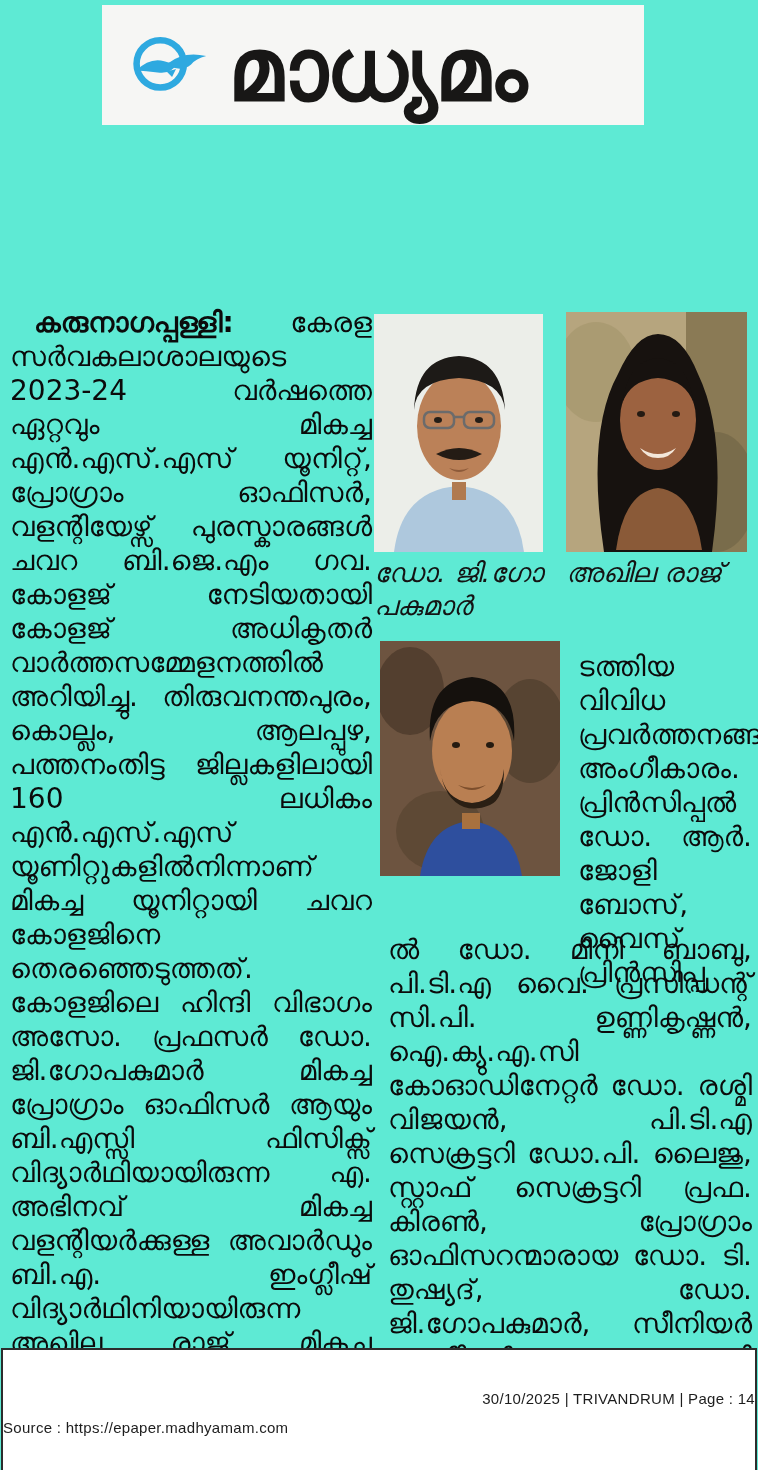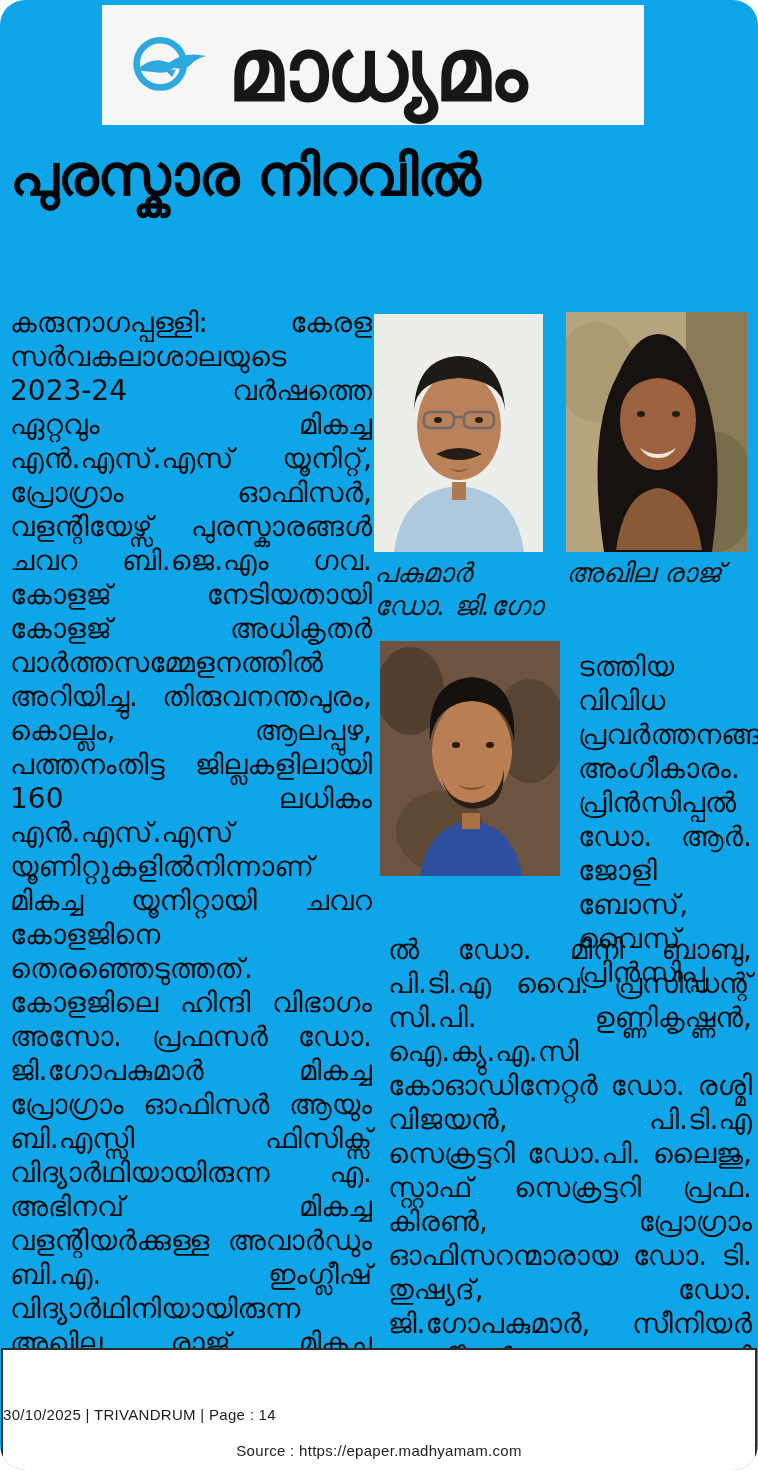--- a/index.html
+++ b/index.html
@@ -1,78 +1,77 @@
 <!DOCTYPE html>
 <html><head>
 <meta charset="utf-8">
 <style>
   html,body{margin:0;padding:0;background:#ffffff;}
   .page{
-    position:relative;width:758px;height:1470px;background:#0ea5e9;overflow:hidden;
-    font-family:"Liberation Sans",sans-serif;color:#111;border-radius:25px;
+    position:relative;width:758px;height:1470px;background:#5eead4;overflow:hidden;
+    font-family:"Liberation Sans",sans-serif;color:#111;
   }
   
   .masthead-band{position:absolute;left:102px;top:5px;width:542px;height:120px;background:#f6f6f4;}
   .masthead{position:absolute;left:130px;top:10px;height:120px;display:flex;align-items:center;}
   .masthead-logo{width:92px;height:78px;margin-right:6px;}
   .masthead-title{
     font-size:88px;font-weight:800;color:#181716;letter-spacing:-2px;line-height:110px;
     font-family:"DejaVu Sans","Liberation Sans",sans-serif;
   }
   
   .headline{position:absolute;left:10px;top:136px;width:740px;font-weight:800;color:#050505;
     font-size:57px;line-height:79px;letter-spacing:-1px;
     font-family:"DejaVu Sans","Liberation Sans",sans-serif;}
   
   .mal{font-family:"DejaVu Sans","Liberation Sans",sans-serif;}
   .col-left{position:absolute;left:10px;top:306px;width:362px;font-size:28px;line-height:34px;
     text-align:justify;color:#0b0b0b;}
   .col-left p{margin:0;}
-  .dateline{font-weight:400;}
+  .dateline{font-weight:700;margin-left:24px;}
   .col-narrow{position:absolute;left:578px;top:650px;width:174px;font-size:28px;line-height:34px;
     text-align:justify;color:#0b0b0b;}
   .col-right{position:absolute;left:388px;top:933px;width:364px;font-size:28px;line-height:34px;
     text-align:justify;color:#0b0b0b;}
   
   .photo{position:absolute;display:block;}
   .photo svg{display:block;width:100%;height:100%;}
   .photo-1{left:374px;top:314px;width:169px;height:238px;}
   .photo-2{left:566px;top:312px;width:181px;height:240px;}
   .photo-3{left:380px;top:641px;width:180px;height:235px;}
   .caption{position:absolute;font-style:italic;font-size:27px;line-height:33px;color:#141414;
     font-family:"DejaVu Sans","Liberation Sans",sans-serif;}
   .caption-1{left:374px;top:556px;width:190px;}
   .caption-2{left:566px;top:556px;width:181px;}
   .caption-3{left:390px;top:882px;width:180px;}
   
   .footer-box{position:absolute;left:1px;right:1px;top:1348px;bottom:0;
     border:2px solid #2c2c2c;border-bottom:none;background:#ffffff;}
-  .footer-line1{margin-top:56px;text-align:left;font-size:15px;color:#1d1d1d;letter-spacing:.3px;}
-  .footer-line2{margin-top:19px;text-align:center;font-size:15px;color:#1d1d1d;letter-spacing:.3px;}
+  .footer-line1{margin-top:40px;text-align:right;font-size:15px;color:#1d1d1d;letter-spacing:.3px;}
+  .footer-line2{margin-top:12px;font-size:15px;color:#1d1d1d;letter-spacing:.3px;}
 </style>
 </head>
 <body>
 
 <div class="page">
 
   <div class="masthead-band"></div>
   <div class="masthead">
     <span class="masthead-logo">
       <svg viewBox="0 0 140 100" xmlns="http://www.w3.org/2000/svg">
         <circle cx="46" cy="50" r="36" fill="none" stroke="#2ea9e0" stroke-width="10"></circle>
         <path d="M10 60 Q30 40 52 46 Q64 50 74 47 Q62 67 42 63 Q24 61 10 60 Z" fill="#2ea9e0"></path>
         <path d="M58 49 Q82 30 116 38 Q100 42 93 51 Q78 63 60 53 Z" fill="#2ea9e0"></path>
         <path d="M52 58 Q60 62 70 58 L64 70 Z" fill="#2ea9e0"></path>
       </svg>
     </span>
     <span class="masthead-title mal">മാധ്യമം</span>
   </div>
 
   <div class="headline mal">
-    <div>പുരസ്കാര നിറവിൽ</div>
   </div>
 
   <div class="col-left mal">
     <p><span class="dateline">കരുനാഗപ്പള്ളി:</span>
       <span>കേരള സർവകലാശാലയുടെ 2023-24 വർഷത്തെ ഏറ്റവും മികച്ച എൻ.എസ്.എസ് യൂനിറ്റ്, പ്രോഗ്രാം ഓഫിസർ, വളന്റിയേഴ്സ് പുരസ്കാരങ്ങൾ ചവറ ബി.ജെ.എം ഗവ. കോളജ് നേടിയതായി കോളജ് അധികൃതർ വാർത്തസമ്മേളനത്തിൽ അറിയിച്ചു. തിരുവനന്തപുരം, കൊല്ലം, ആലപ്പുഴ, പത്തനംതിട്ട ജില്ലകളിലായി 160 ലധികം എൻ.എസ്.എസ് യൂണിറ്റുകളിൽനിന്നാണ് മികച്ച യൂനിറ്റായി ചവറ കോളജിനെ തെരഞ്ഞെടുത്തത്. കോളജിലെ ഹിന്ദി വിഭാഗം അസോ. പ്രഫസർ ഡോ. ജി.ഗോപകുമാർ മികച്ച പ്രോഗ്രാം ഓഫിസർ ആയും ബി.എസ്സി ഫിസിക്സ് വിദ്യാർഥിയായിരുന്ന എ. അഭിനവ് മികച്ച വളന്റിയർക്കുള്ള അവാർഡും ബി.എ. ഇംഗ്ലീഷ് വിദ്യാർഥിനിയായിരുന്ന അഖില രാജ് മികച്ച വളന്റിയർക്കുള്ള ജി.പി. സജിത് ബാബു മെമ്മോറിയൽ അവാർഡും കരസ്ഥമാക്കി.</span></p>
 
   </div>
 
   <span class="photo photo-1">
     <svg viewBox="0 0 169 238" xmlns="http://www.w3.org/2000/svg">
@@ -101,22 +100,22 @@
       <path d="M50 238 Q58 180 92 176 Q128 180 136 238 Z" fill="#8a5a38"></path>
       <ellipse cx="92" cy="108" rx="38" ry="50" fill="#9c6240"></ellipse>
       <path d="M56 92 Q62 48 92 46 Q122 48 128 92 Q120 68 92 66 Q64 68 56 92 Z" fill="#17120f"></path>
       <ellipse cx="75" cy="102" rx="4" ry="3" fill="#241a12"></ellipse>
       <ellipse cx="110" cy="102" rx="4" ry="3" fill="#241a12"></ellipse>
       <path d="M74 136 Q92 148 110 136 Q104 146 92 146 Q80 146 74 136 Z" fill="#f3e7da"></path>
     </svg>
   </span>
 
   <div class="caption caption-1">
+    <div>ഡോ. ജി.ഗോ</div>
     <div>പകുമാർ</div>
-    <div>ഡോ. ജി.ഗോ</div>
   </div>
   <div class="caption caption-2">അഖില രാജ്</div>
 
   <span class="photo photo-3">
     <svg viewBox="0 0 180 235" xmlns="http://www.w3.org/2000/svg">
       <rect width="180" height="235" fill="#6d5440"></rect>
       <ellipse cx="30" cy="50" rx="34" ry="44" fill="#4c3a2b" opacity=".8"></ellipse>
       <ellipse cx="150" cy="90" rx="36" ry="52" fill="#51402e" opacity=".8"></ellipse>
       <ellipse cx="60" cy="190" rx="44" ry="40" fill="#584430" opacity=".7"></ellipse>
       <path d="M40 235 Q48 184 90 180 Q134 184 142 235 Z" fill="#2e4f9e"></path>

